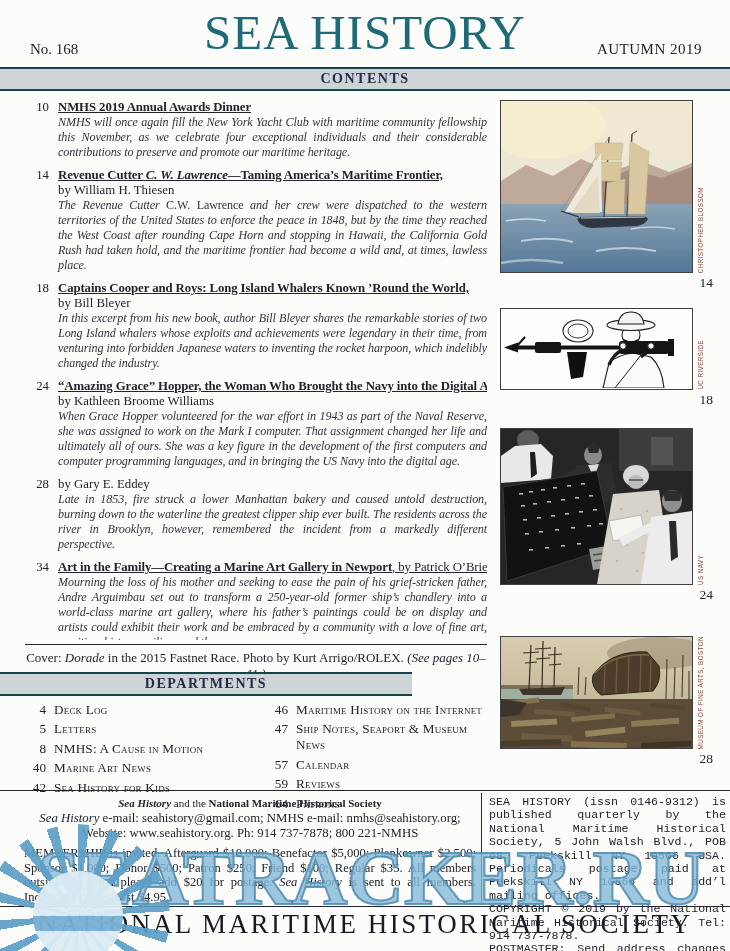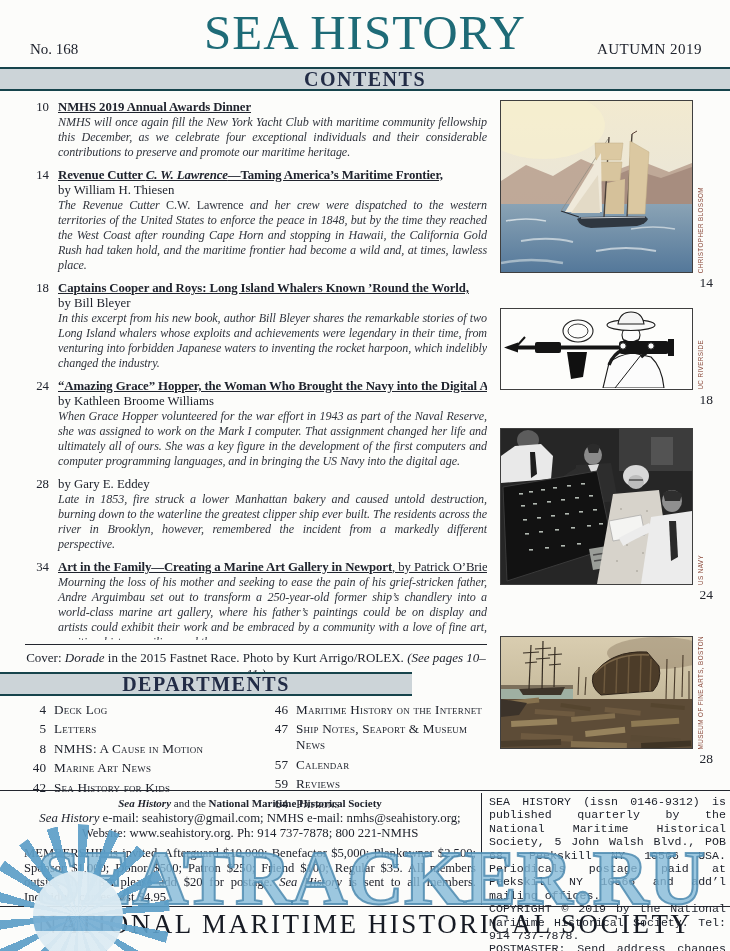--- a/index.html
+++ b/index.html
@@ -16,21 +16,21 @@
   .issue-no{position:absolute;left:30px;bottom:8px;font-size:15px;}
   .masthead{position:absolute;left:0;right:0;top:0;text-align:center;
     font-size:49px;color:var(--teal);letter-spacing:1px;line-height:1.1;}
   .season{position:absolute;right:28px;bottom:8px;font-size:15px;letter-spacing:.5px;}
   
   .bar{position:absolute;background:var(--barbg);
     border-top:2px solid var(--barborder);border-bottom:2px solid var(--barborder);
     display:flex;align-items:center;justify-content:center;}
   .contents-bar{top:67px;left:0;width:730px;height:20px;}
   .departments-bar{top:672px;left:0;width:412px;height:20px;}
-  .bar-label{font-weight:bold;font-size:20px;letter-spacing:1.5px;color:#222c46;}
+  .bar-label{font-weight:bold;font-size:14px;letter-spacing:1.5px;color:#222c46;}
   
   .articles{position:absolute;left:25px;top:100px;width:462px;height:540px;overflow:hidden;}
   .article{display:flex;margin-bottom:8px;}
   .art-page{width:24px;flex:none;text-align:right;margin-right:9px;font-size:12.8px;line-height:15px;}
   .art-body{flex:1;min-width:0;}
   .art-title{font-size:12.8px;font-weight:bold;line-height:15px;white-space:nowrap;letter-spacing:-.1px;text-decoration:underline;}
   .art-byline{font-size:12.8px;line-height:15px;}
   .art-summary{font-size:12.1px;font-style:italic;line-height:15px;text-align:justify;
     color:#30343d;letter-spacing:-.1px;}
   
@@ -92,21 +92,21 @@
 
 <div class="bar contents-bar">
   <span class="bar-label">CONTENTS</span>
 </div>
 
 <div class="articles" id="articles-list">
     <div class="article">
       <div class="art-page">10</div>
       <div class="art-body">
         <div class="art-title"><span class="seg">NMHS 2019 Annual Awards Dinner</span></div>
-        <div class="art-summary"><span class="seg">NMHS will once again fill the New York Yacht Club with maritime community fellowship this December, as we celebrate four exceptional individuals and their considerable contributions to preserve and promote our maritime heritage.</span></div>
+        <div class="art-summary"><span class="seg">NMHS will once again fill the New York Yacht Club with maritime community fellowship this November, as we celebrate four exceptional individuals and their considerable contributions to preserve and promote our maritime heritage.</span></div>
       </div>
     </div>
     <div class="article">
       <div class="art-page">14</div>
       <div class="art-body">
         <div class="art-title"><span class="seg">Revenue Cutter </span><span class="seg" style="font-style: italic;">C. W. Lawrence</span><span class="seg">—Taming America’s Maritime Frontier,</span></div>
         <div class="art-byline">by William H. Thiesen</div>
         <div class="art-summary"><span class="seg">The Revenue Cutter </span><span class="seg" style="font-style: normal;">C.W. Lawrence</span><span class="seg"> and her crew were dispatched to the western territories of the United States to enforce the peace in 1848, but by the time they reached the West Coast after rounding Cape Horn and stopping in Hawaii, the California Gold Rush had taken hold, and the maritime frontier had become a wild and, at times, lawless place.</span></div>
       </div>
     </div>

